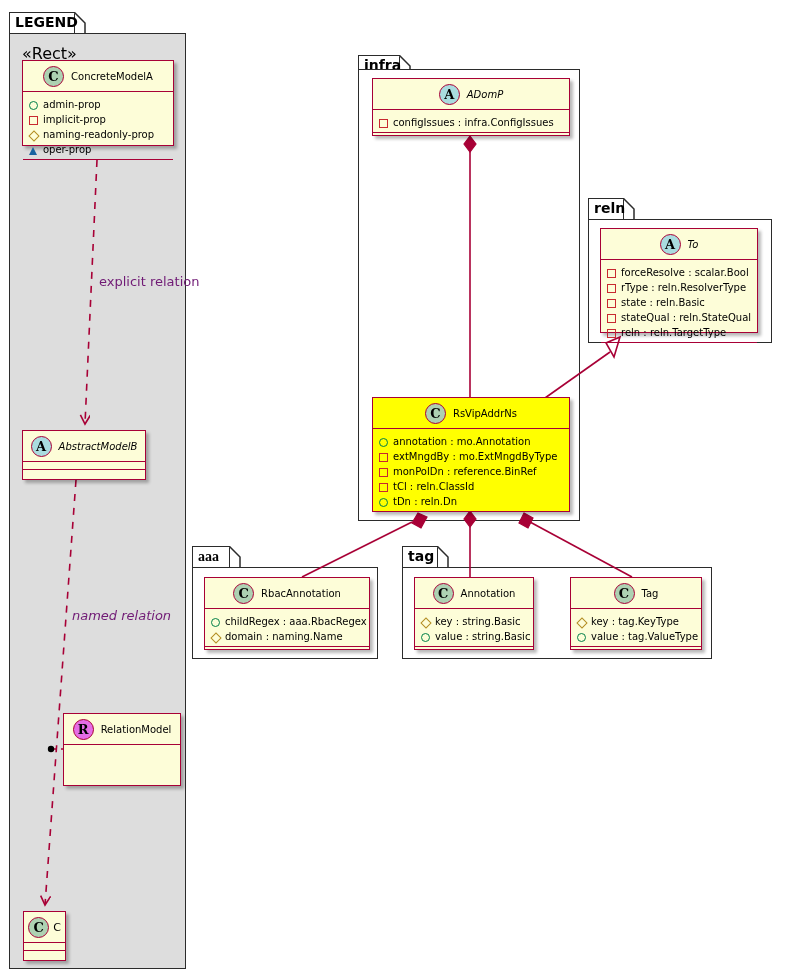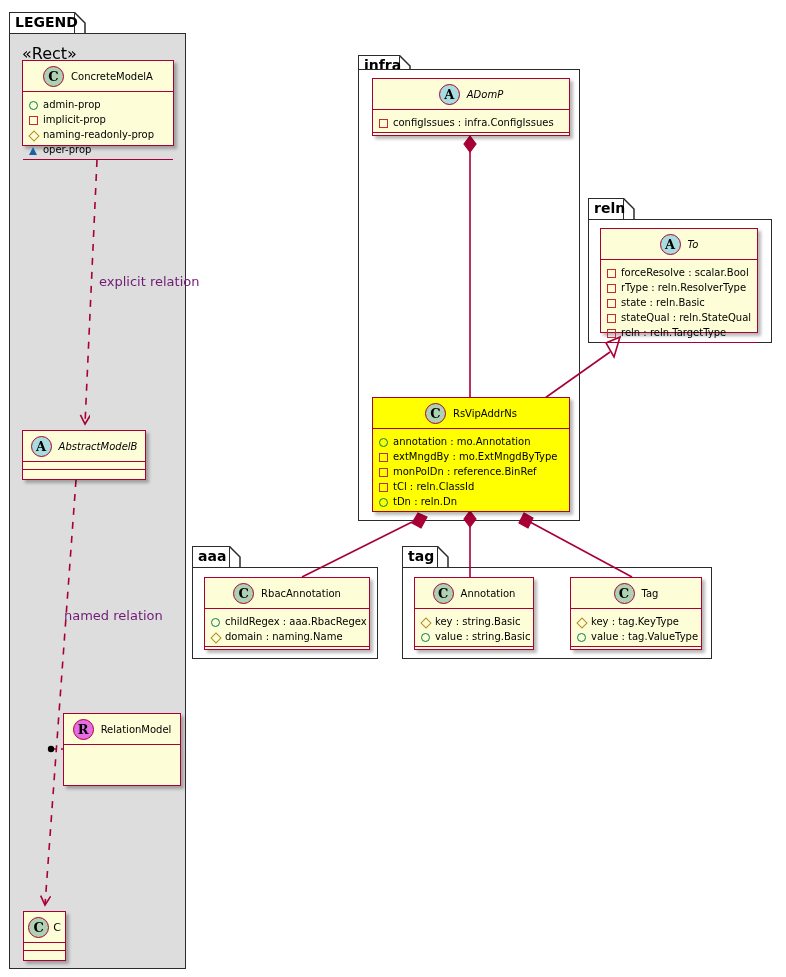--- a/index.html
+++ b/index.html
@@ -88,21 +88,21 @@
   <div class="pkg-tab" style="left:588px;top:198px;width:36px;">
     <span>reln</span>
     <span class="fold">
       <svg width="12" height="24">
           <polyline points="0,0 11,11 11,23" fill="#ffffff" stroke="#2b2b2b" stroke-width="1.5"></polyline>
         </svg>
     </span>
   </div>
   <div class="pkg" style="left:588px;top:219px;width:184px;height:124px;"></div>
 
-  <div class="pkg-tab" style="left:192px;top:546px;width:38px;">
+  <div class="pkg-tab" style="left:192px;top:546px;width:38px;font-family:Liberation Serif, serif;">
     <span>aaa</span>
     <span class="fold">
       <svg width="12" height="24">
           <polyline points="0,0 11,11 11,23" fill="#ffffff" stroke="#2b2b2b" stroke-width="1.5"></polyline>
         </svg>
     </span>
   </div>
   <div class="pkg" style="left:192px;top:567px;width:186px;height:92px;"></div>
 
   <div class="pkg-tab" style="left:402px;top:546px;width:36px;">
@@ -209,21 +209,21 @@
       <span class="badge c">
           <span>C</span>
         </span>
       <span class="title" style="font-size:11px;">C</span>
     </div>
     <div class="attrs" style="height:8px;padding:0;"></div>
     <div class="meths"></div>
   </div>
 
   <div class="lbl" style="left:99px;top:274px;">explicit relation</div>
-  <div class="lbl" style="left:64px;top:608px;">named relation</div>
+  <div class="lbl" style="left:72px;top:608px;font-style:italic;">named relation</div>
 
   <div class="cls" style="left:372px;top:78px;width:198px;height:58px;">
     <div class="hdr">
       <span class="badge a">
           <span>A</span>
         </span>
       <span class="title ital">ADomP</span>
     </div>
     <div class="attrs">
       <div class="row">

